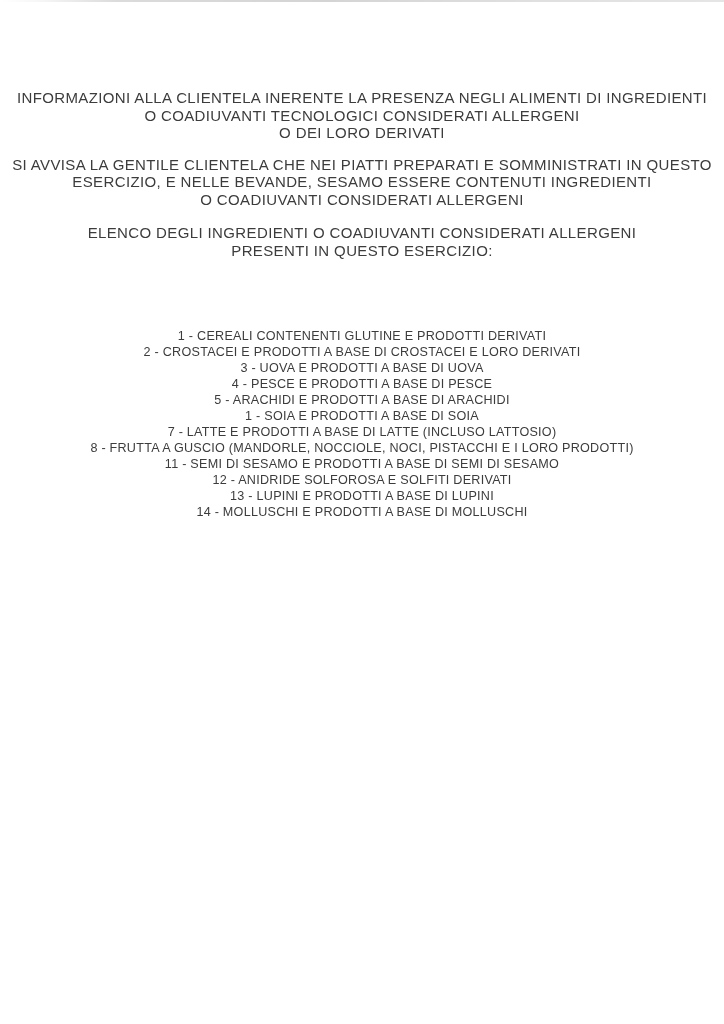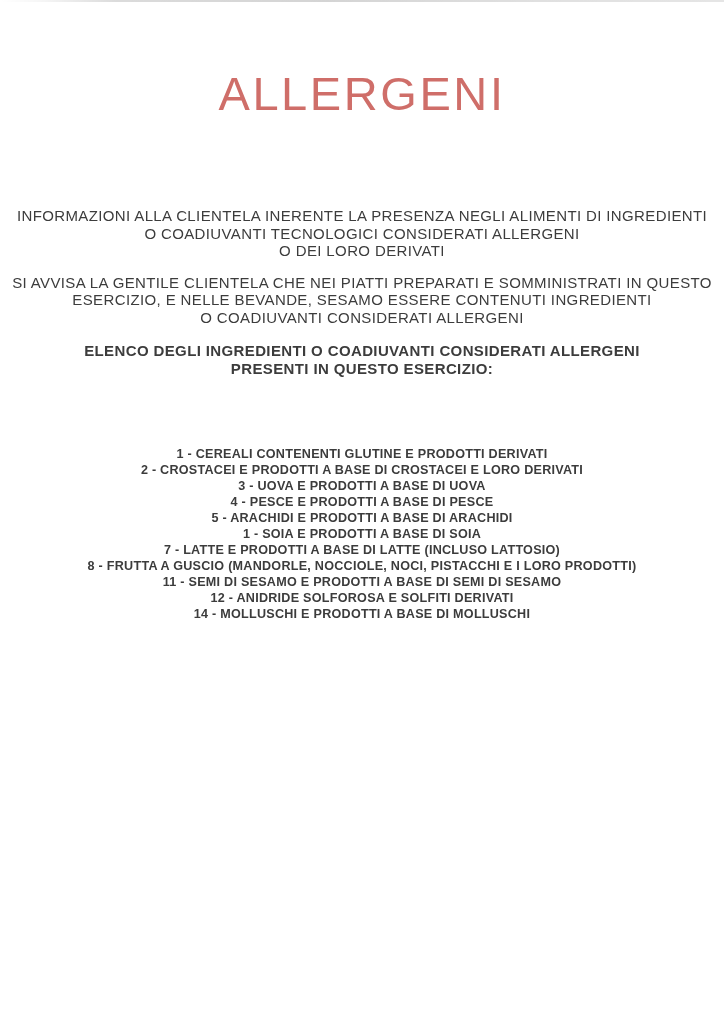--- a/index.html
+++ b/index.html
@@ -43,39 +43,38 @@
   }
   .notice {
     text-align: center;
     font-size: 15px;
     letter-spacing: 0.025em;
     line-height: 17.5px;
     font-weight: 500;
   }
   .para-1 { margin-top: 89px; }
   .para-2 { margin-top: 14px; }
-  .para-3 { margin-top: 16px; font-weight: bold; }
+  .para-3 { margin-top: 16px; }
   .allergen-list {
     margin-top: 69px;
     text-align: center;
     font-size: 12.6px;
     letter-spacing: 0.02em;
     line-height: 16px;
-    font-weight: 700;
+    font-weight: 400;
   }
   .line, .list-item { white-space: nowrap; }
 </style>
 </head>
 <body>
 
 <div class="page">
 
   <div class="top-edge-shadow"></div>
 
-  <h1 class="title">ALLERGENI</h1>
 
   <div>
     <div class="notice para-1">
       <div class="line">INFORMAZIONI ALLA CLIENTELA INERENTE LA PRESENZA NEGLI ALIMENTI DI INGREDIENTI</div>
       <div class="line">O COADIUVANTI TECNOLOGICI CONSIDERATI ALLERGENI</div>
       <div class="line">O DEI LORO DERIVATI</div>
     </div>
 
     <div class="notice para-2">
       <div class="line">SI AVVISA LA GENTILE CLIENTELA CHE NEI PIATTI PREPARATI E SOMMINISTRATI IN QUESTO</div>
@@ -93,16 +92,17 @@
     <div class="list-item">1 - CEREALI CONTENENTI GLUTINE E PRODOTTI DERIVATI</div>
     <div class="list-item">2 - CROSTACEI E PRODOTTI A BASE DI CROSTACEI E LORO DERIVATI</div>
     <div class="list-item">3 - UOVA E PRODOTTI A BASE DI UOVA</div>
     <div class="list-item">4 - PESCE E PRODOTTI A BASE DI PESCE</div>
     <div class="list-item">5 - ARACHIDI E PRODOTTI A BASE DI ARACHIDI</div>
     <div class="list-item">1 - SOIA E PRODOTTI A BASE DI SOIA</div>
     <div class="list-item">7 - LATTE E PRODOTTI A BASE DI LATTE (INCLUSO LATTOSIO)</div>
     <div class="list-item">8 - FRUTTA A GUSCIO (MANDORLE, NOCCIOLE, NOCI, PISTACCHI E I LORO PRODOTTI)</div>
     <div class="list-item">11 - SEMI DI SESAMO E PRODOTTI A BASE DI SEMI DI SESAMO</div>
     <div class="list-item">12 - ANIDRIDE SOLFOROSA E SOLFITI DERIVATI</div>
+    <div class="list-item">13 - LUPINI E PRODOTTI A BASE DI LUPINI</div>
     <div class="list-item">14 - MOLLUSCHI E PRODOTTI A BASE DI MOLLUSCHI</div>
   </div>
 
 </div>
 
 </body></html>

